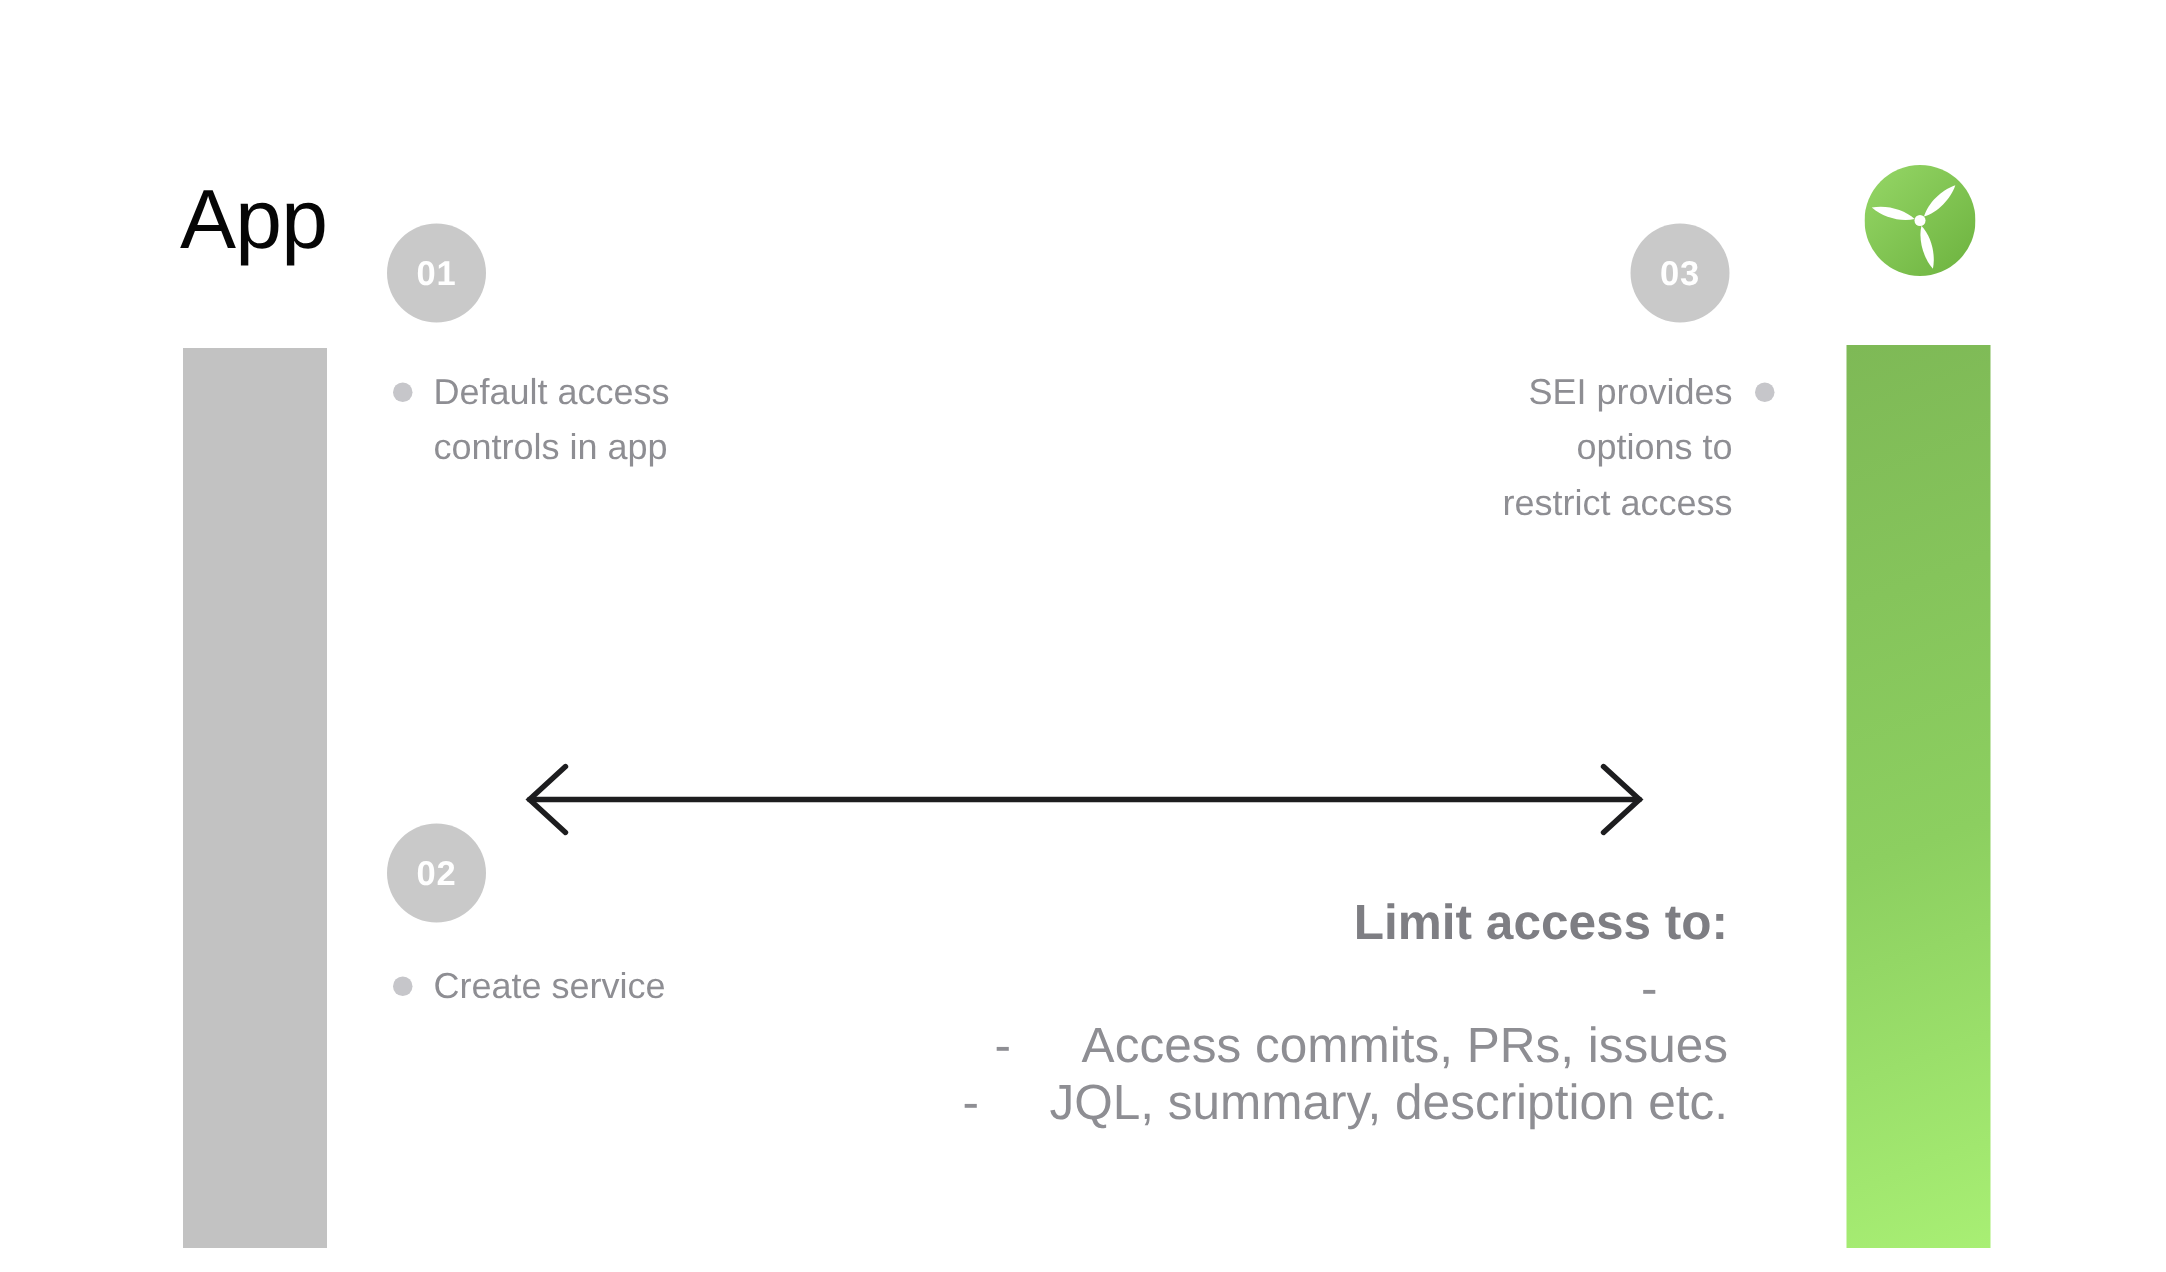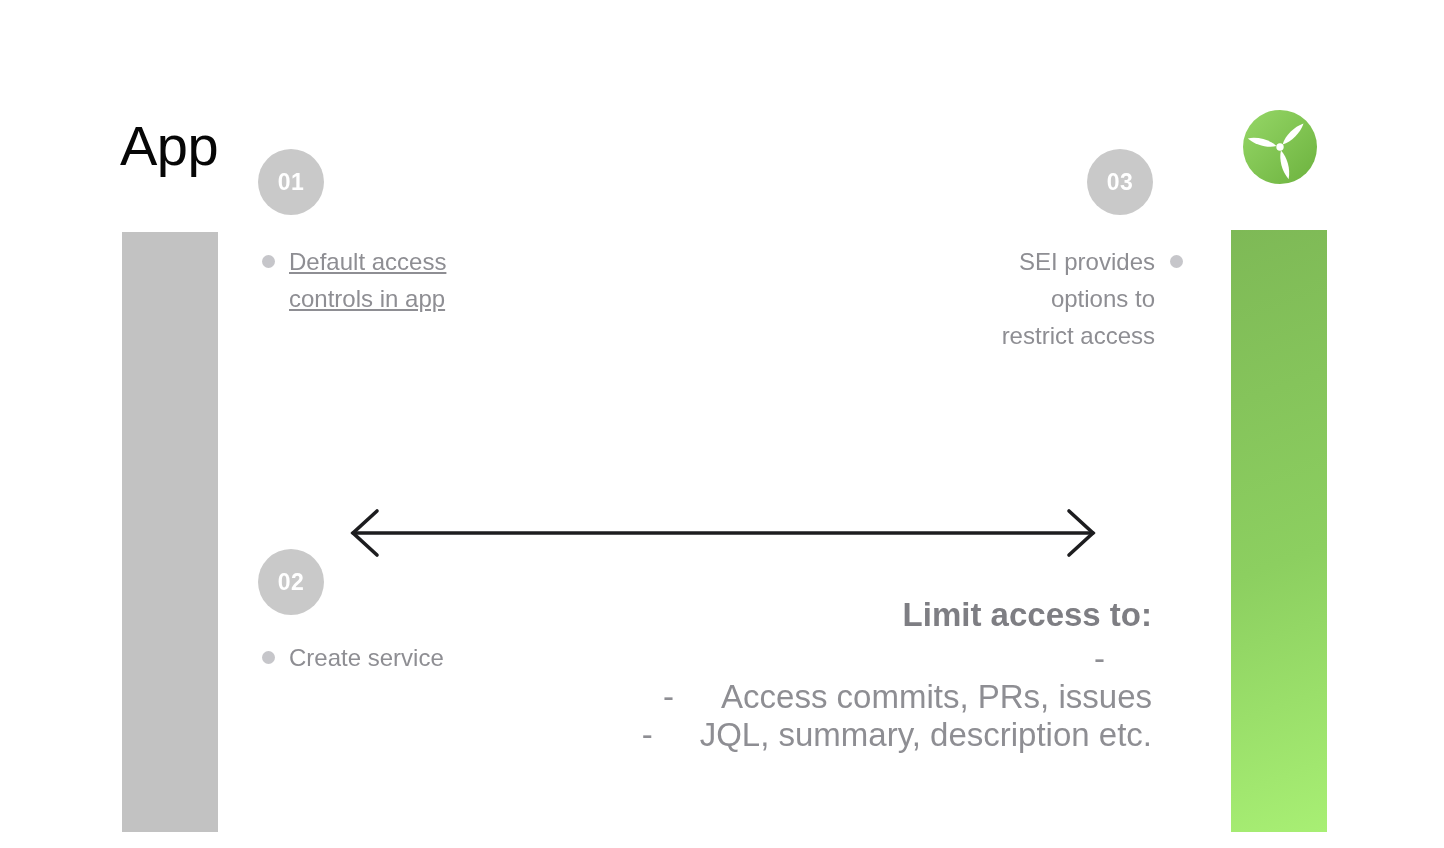--- a/index.html
+++ b/index.html
@@ -39,21 +39,21 @@
   .badge-03 { left:1087px; top:149px; }
 
   .step-text {
     position:absolute; display:flex; align-items:flex-start;
     font-size:24px; line-height:37px; color:#8e8e93;
   }
   .bullet {
     width:13px; height:13px; border-radius:50%; background:#c6c6ca;
     flex:0 0 13px; margin-top:12px;
   }
-  .step-1 { left:262px; top:243px;text-decoration:underline; }
+  .step-1 { left:262px; top:243px; }
   .step-2 { left:262px; top:639px; }
   .step-1 .bullet, .step-2 .bullet { margin-right:14px; }
   .step-3 { left:872px; top:243px; width:311px; justify-content:flex-end; }
   .step-3 .lines { text-align:right; }
   .step-3 .bullet { margin-left:15px; }
   .lines div { white-space:nowrap; }
 
   .arrow-svg { position:absolute; left:340px; top:505px; }
 
   .limit-block {

